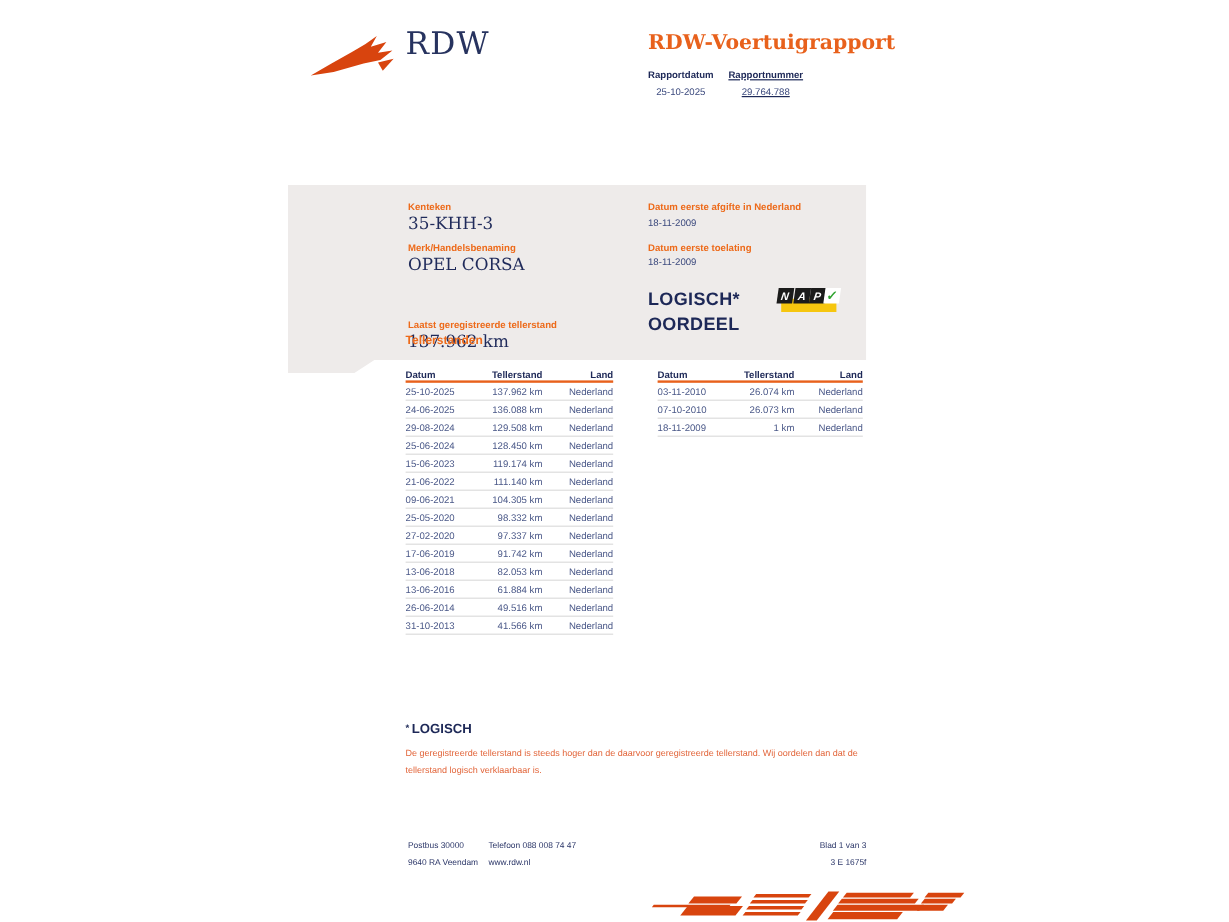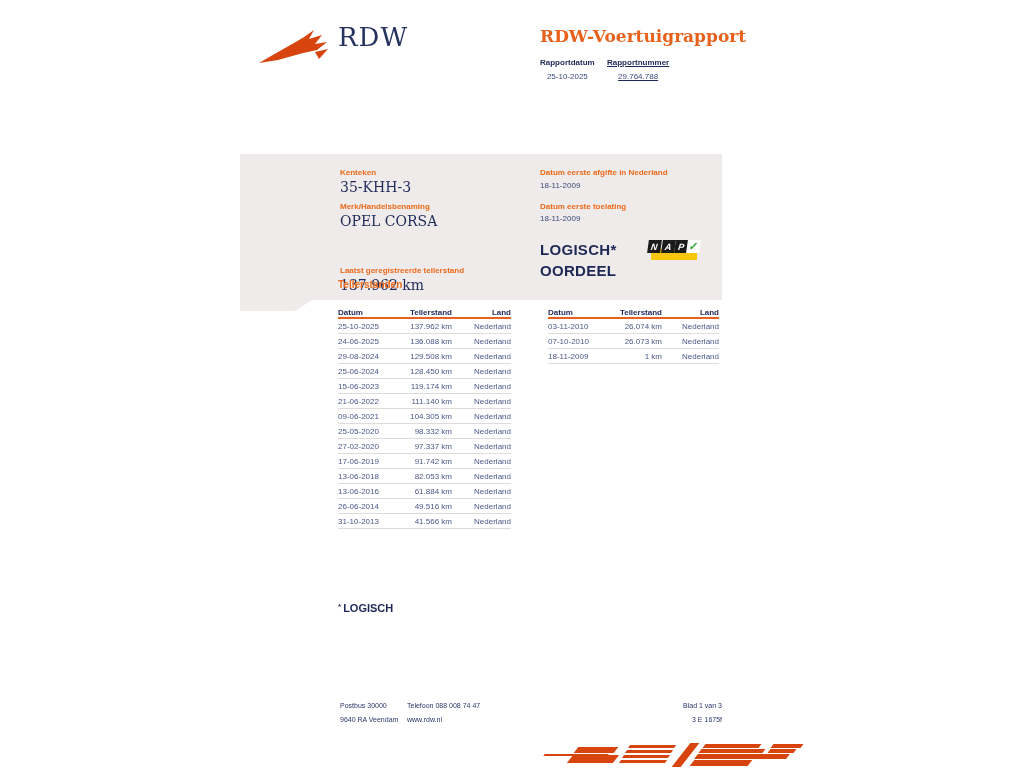--- a/index.html
+++ b/index.html
@@ -229,20 +229,21 @@
         </div>
         <div class="t-row">
           <span class="c-datum">18-11-2009</span>
           <span class="c-tellerstand">1 km</span>
           <span class="c-land">Nederland</span>
         </div>
       </div>
   </div>
 
   <div class="fn-title"><span class="star">*</span><span>LOGISCH</span></div>
+  <div class="fn-text">De geregistreerde tellerstand is steeds hoger dan de daarvoor geregistreerde tellerstand. Wij oordelen dan dat de tellerstand logisch verklaarbaar is.</div>
 
   <div class="foot" style="left:340px; top:699px;">
     <div>Postbus 30000</div>
     <div>9640 RA Veendam</div>
   </div>
   <div class="foot" style="left:407px; top:699px;">
     <div>Telefoon 088 008 74 47</div>
     <div>www.rdw.nl</div>
   </div>
   <div class="foot foot-right" style="right:302px; top:699px;">

